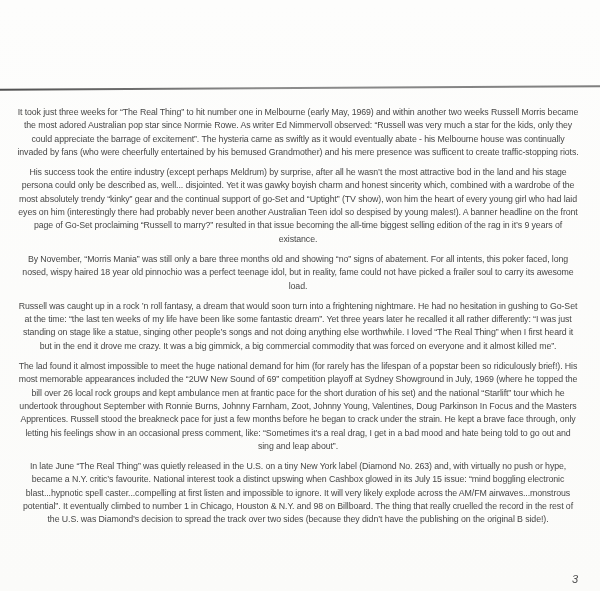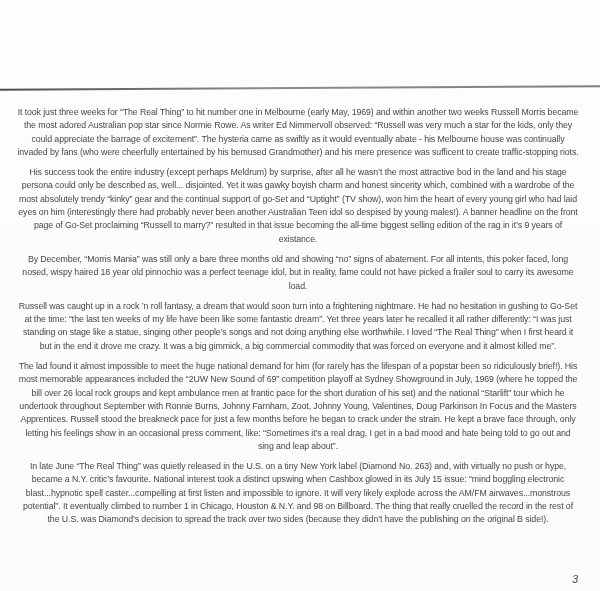--- a/index.html
+++ b/index.html
@@ -53,21 +53,21 @@
 </head>
 <body>
 
 <div class="page">
 
   <div class="top-rule"></div>
 
   <div class="text-block">
     <p>It took just three weeks for “The Real Thing” to hit number one in Melbourne (early May, 1969) and within another two weeks Russell Morris became the most adored Australian pop star since Normie Rowe. As writer Ed Nimmervoll observed: “Russell was very much a star for the kids, only they could appreciate the barrage of excitement”. The hysteria came as swiftly as it would eventually abate - his Melbourne house was continually invaded by fans (who were cheerfully entertained by his bemused Grandmother) and his mere presence was sufficent to create traffic-stopping riots.</p>
     <p>His success took the entire industry (except perhaps Meldrum) by surprise, after all he wasn’t the most attractive bod in the land and his stage persona could only be described as, well... disjointed. Yet it was gawky boyish charm and honest sincerity which, combined with a wardrobe of the most absolutely trendy “kinky” gear and the continual support of go-Set and “Uptight” (TV show), won him the heart of every young girl who had laid eyes on him (interestingly there had probably never been another Australian Teen idol so despised by young males!). A banner headline on the front page of Go-Set proclaiming “Russell to marry?” resulted in that issue becoming the all-time biggest selling edition of the rag in it’s 9 years of existance.</p>
-    <p>By December, “Morris Mania” was still only a bare three months old and showing “no” signs of abatement. For all intents, this poker faced, long nosed, wispy haired 18 year old pinnochio was a perfect teenage idol, but in reality, fame could not have picked a frailer soul to carry its awesome load.</p>
+    <p>By November, “Morris Mania” was still only a bare three months old and showing “no” signs of abatement. For all intents, this poker faced, long nosed, wispy haired 18 year old pinnochio was a perfect teenage idol, but in reality, fame could not have picked a frailer soul to carry its awesome load.</p>
     <p>Russell was caught up in a rock ’n roll fantasy, a dream that would soon turn into a frightening nightmare. He had no hesitation in gushing to Go-Set at the time: “the last ten weeks of my life have been like some fantastic dream”. Yet three years later he recalled it all rather differently: “I was just standing on stage like a statue, singing other people’s songs and not doing anything else worthwhile. I loved “The Real Thing” when I first heard it but in the end it drove me crazy. It was a big gimmick, a big commercial commodity that was forced on everyone and it almost killed me”.</p>
     <p>The lad found it almost impossible to meet the huge national demand for him (for rarely has the lifespan of a popstar been so ridiculously brief!). His most memorable appearances included the “2UW New Sound of 69” competition playoff at Sydney Showground in July, 1969 (where he topped the bill over 26 local rock groups and kept ambulance men at frantic pace for the short duration of his set) and the national “Starlift” tour which he undertook throughout September with Ronnie Burns, Johnny Farnham, Zoot, Johnny Young, Valentines, Doug Parkinson In Focus and the Masters Apprentices. Russell stood the breakneck pace for just a few months before he began to crack under the strain. He kept a brave face through, only letting his feelings show in an occasional press comment, like: “Sometimes it’s a real drag, I get in a bad mood and hate being told to go out and sing and leap about”.</p>
     <p>In late June “The Real Thing” was quietly released in the U.S. on a tiny New York label (Diamond No. 263) and, with virtually no push or hype, became a N.Y. critic’s favourite. National interest took a distinct upswing when Cashbox glowed in its July 15 issue: “mind boggling electronic blast...hypnotic spell caster...compelling at first listen and impossible to ignore. It will very likely explode across the AM/FM airwaves...monstrous potential”. It eventually climbed to number 1 in Chicago, Houston &amp; N.Y. and 98 on Billboard. The thing that really cruelled the record in the rest of the U.S. was Diamond’s decision to spread the track over two sides (because they didn’t have the publishing on the original B side!).</p>
   </div>
 
   <div class="page-number">3</div>
 
 </div>
 
 </body></html>

